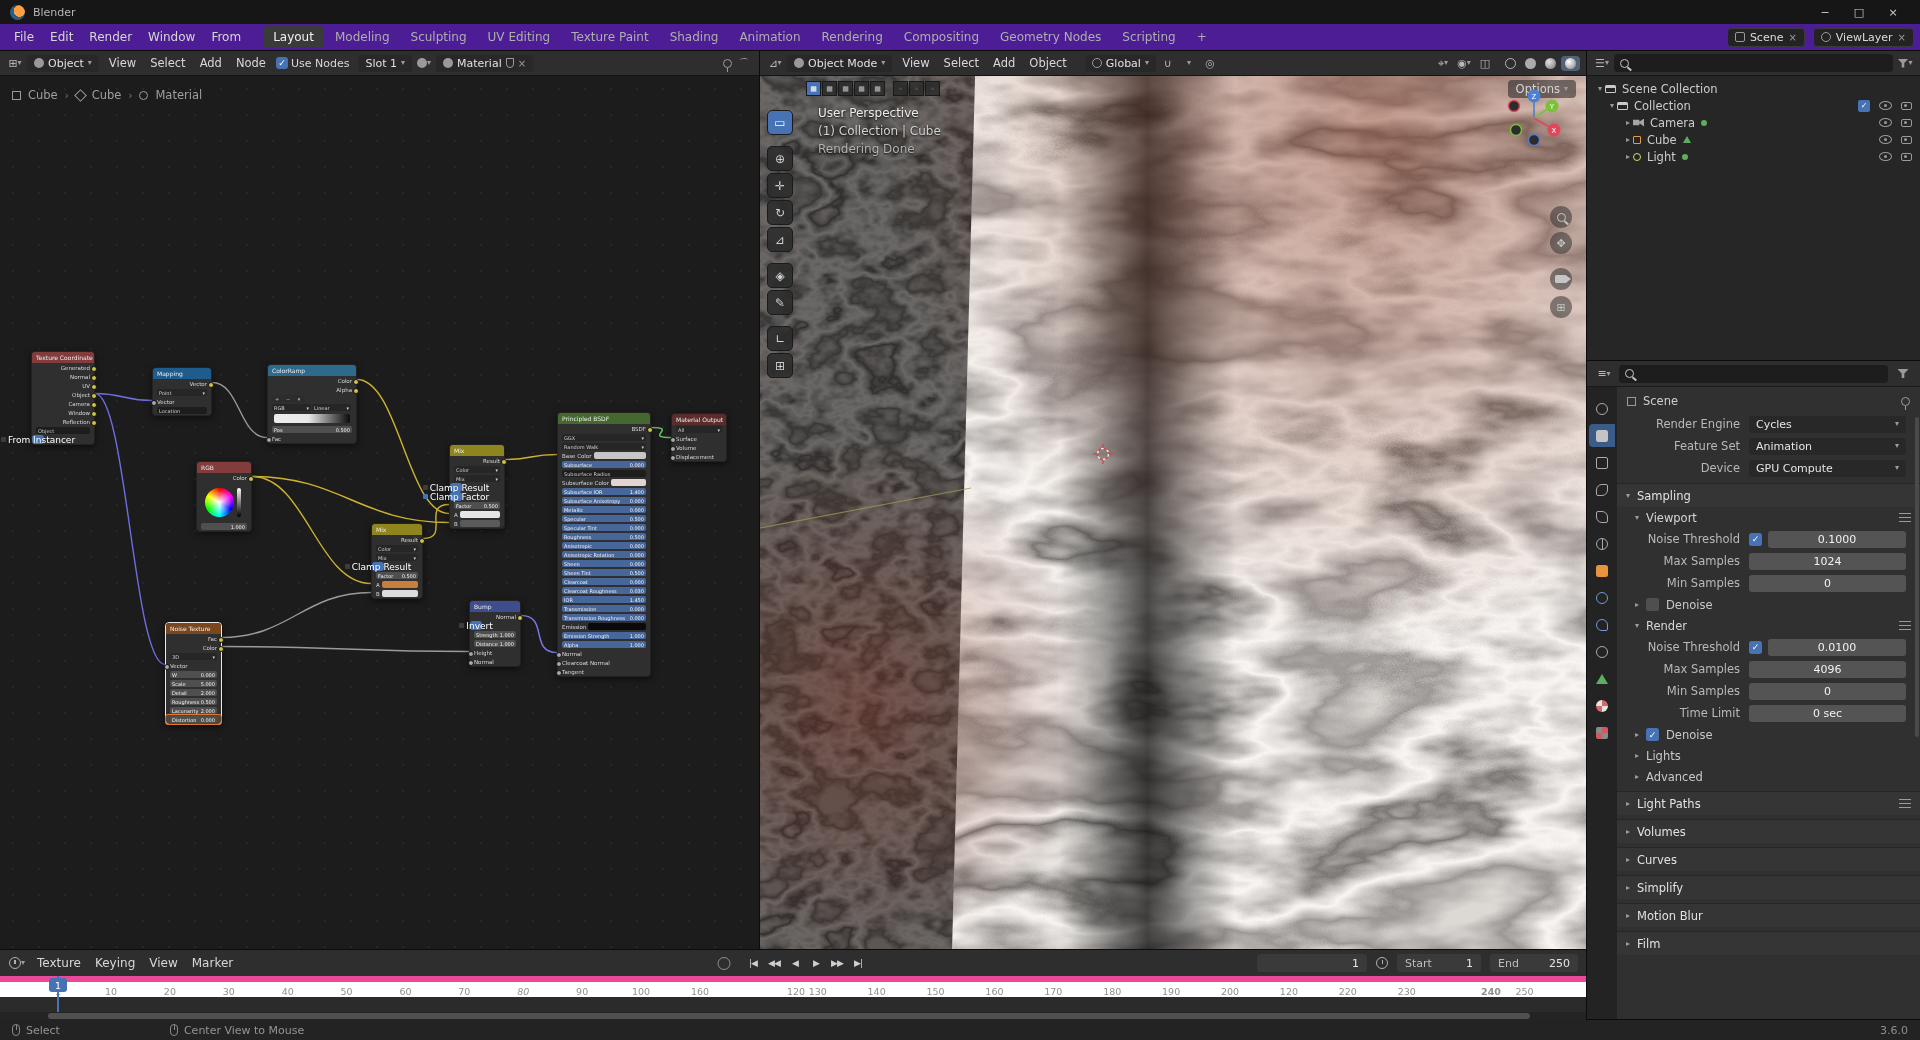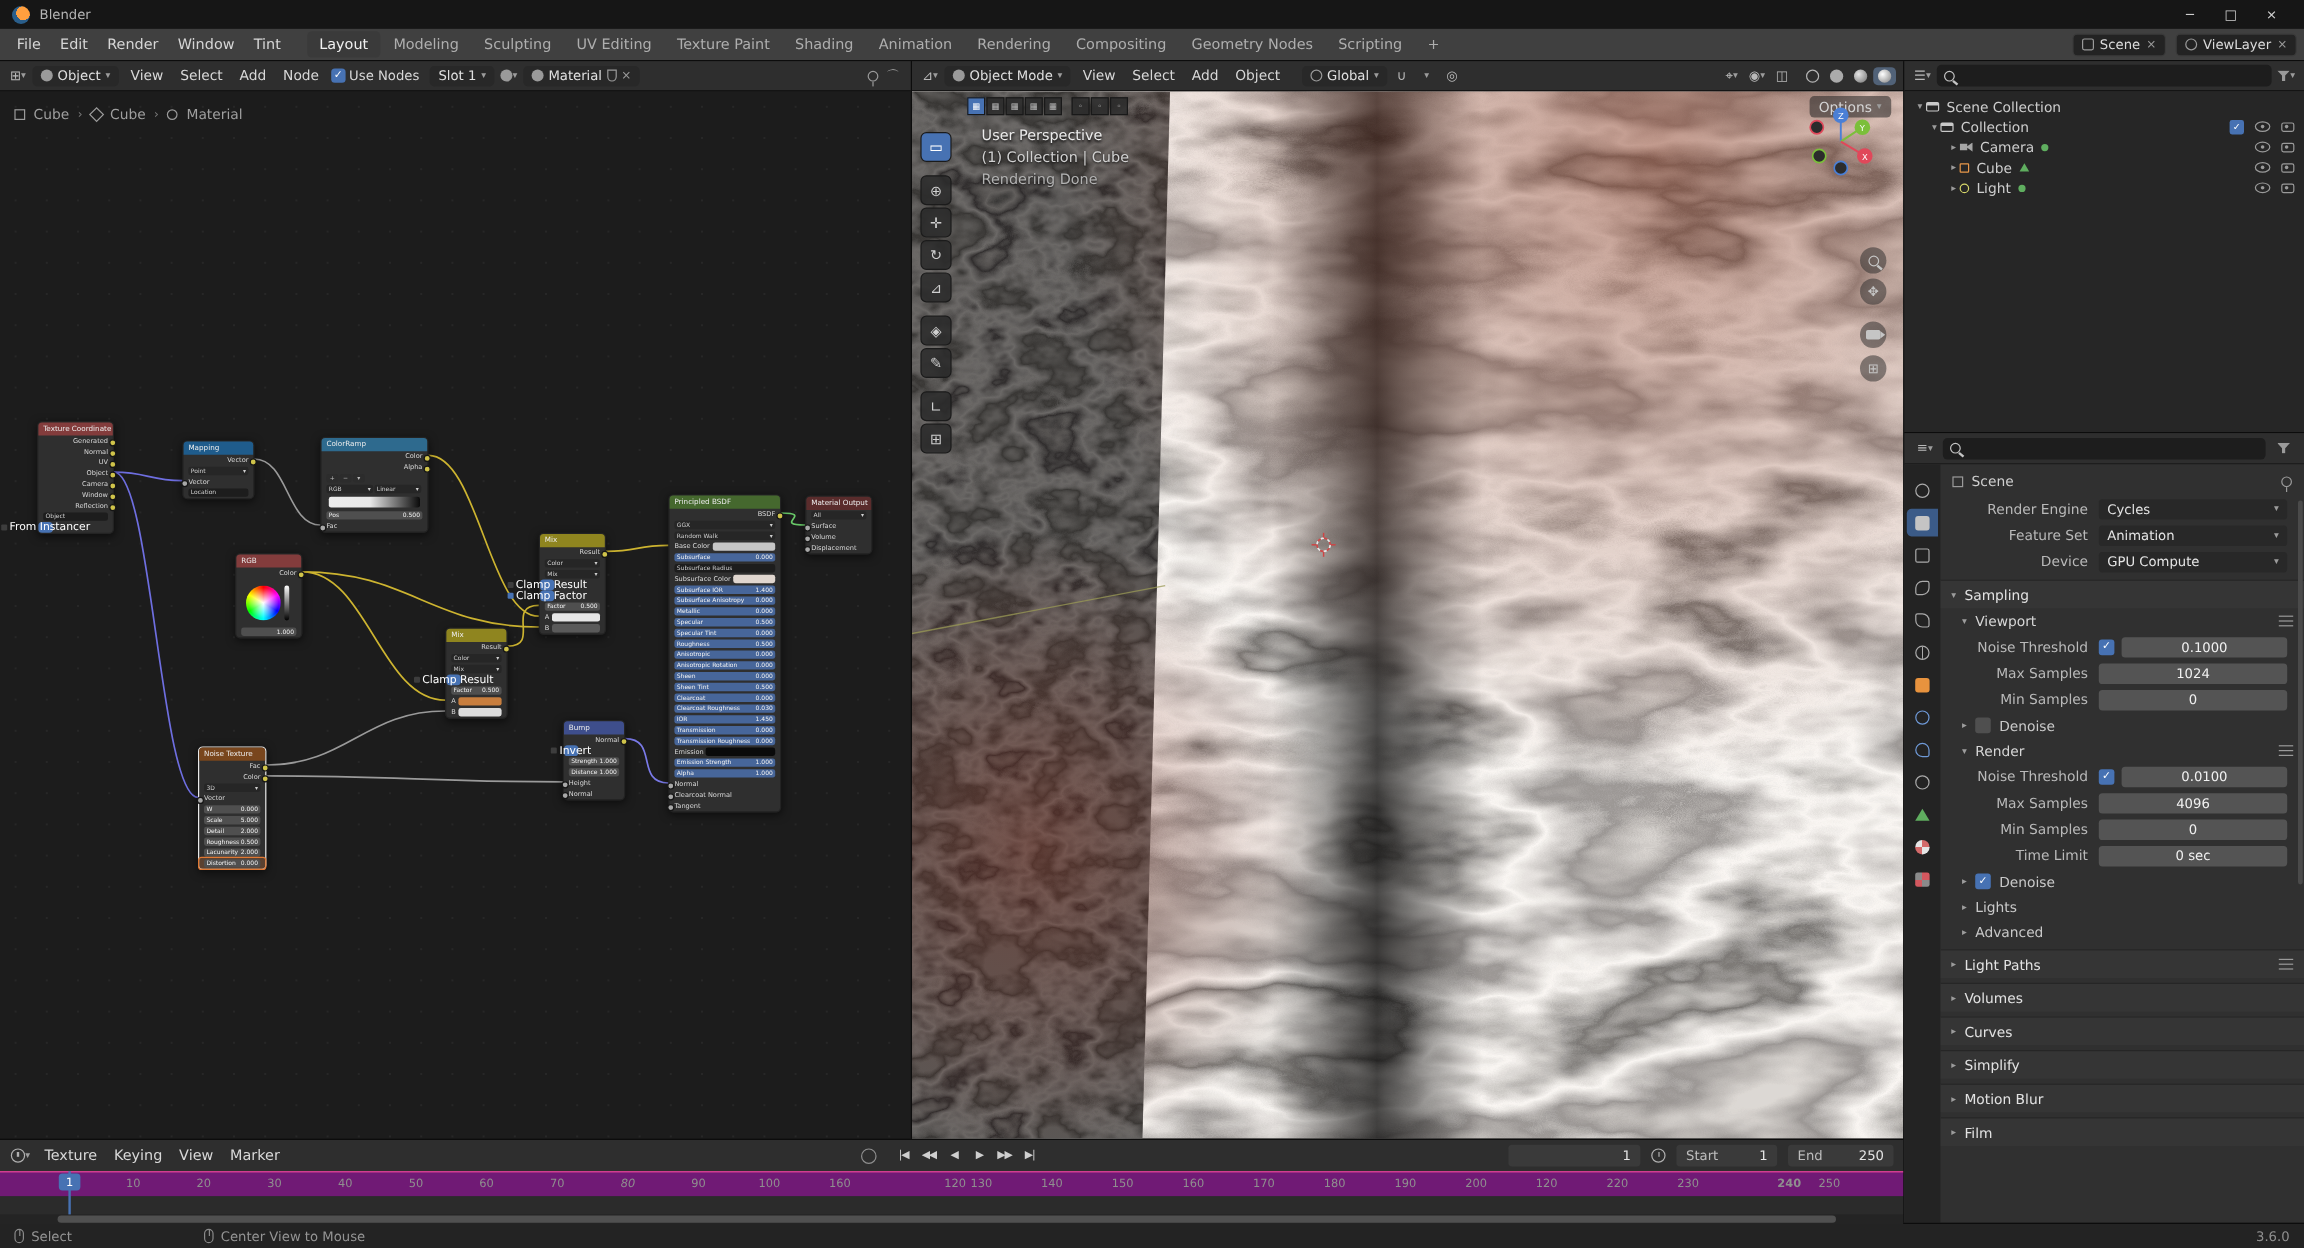--- a/index.html
+++ b/index.html
@@ -6,21 +6,21 @@
 html,body{width:1920px;height:1040px;overflow:hidden}
 body{background:#0f0f0f;font-family:"DejaVu Sans","Liberation Sans",sans-serif;color:#cfcfcf;font-size:12px}
 #app{width:1920px;height:1040px;display:flex;flex-direction:column}
 
 .titlebar{height:24px;background:#161616;display:flex;align-items:center;padding:0 10px;flex:0 0 auto}
 .blender-logo{width:15px;height:15px;margin-right:8px;border-radius:50%;background:radial-gradient(circle at 62% 40%,#ff9f3f 0 44%,#2a5e8a 45% 100%)}
 .tb-title{font-size:11px;color:#b5b5b5}
 .spacer{flex:1}
 .winbtn{width:34px;height:20px;display:flex;align-items:center;justify-content:center;color:#cfcfcf;font-size:11px;border-radius:3px}
 
-.menubar{height:27px;background:#404040;display:flex;align-items:center;padding:0 6px;border-bottom:1px solid #0c0c0c;flex:0 0 auto}
+.menubar{height:27px;background:#4c1d95;display:flex;align-items:center;padding:0 6px;border-bottom:1px solid #0c0c0c;flex:0 0 auto}
 .menu-item{padding:3px 8px;border-radius:4px;color:#d6d6d6;font-size:12px;white-space:nowrap}
 #workspace-tabs{display:flex;margin-left:14px;height:100%;align-items:center}
 .ws-tab{padding:4px 10px;font-size:12px;color:#aeaeae;border-radius:4px;margin-right:1px;white-space:nowrap}
 .ws-tab.active{background:#3a3a3a;color:#f0f0f0}
 .db-widget{display:flex;align-items:center;gap:5px;background:#232323;border:1px solid #3a3a3a;border-radius:4px;padding:2px 7px;font-size:11px;color:#dcdcdc;margin-left:8px;white-space:nowrap}
 .mini-ic{width:10px;height:10px;border:1.2px solid #9a9a9a;border-radius:2px;display:inline-block}
 .mini-x{color:#9a9a9a;font-size:10px}
 .caret{font-size:8px;color:#9c9c9c;line-height:1}
 
 .main{display:flex;height:968px;flex:0 0 auto}
@@ -153,21 +153,21 @@
 .timeline{height:70px;background:#242424;border-top:1px solid #0c0c0c;position:relative;flex:0 0 auto}
 .tl-header{height:26px;display:flex;align-items:center;gap:4px;padding:0 8px;background:#2e2e2e;position:relative}
 .clock{width:12px;height:12px;border:1.4px solid #b0b0b0;border-radius:50%;position:relative}
 .clock::after{content:"";position:absolute;left:4.5px;top:2px;width:1.4px;height:4px;background:#b0b0b0}
 #tl-transport{position:absolute;left:50%;transform:translateX(-50%);display:flex;align-items:center}
 .autokey{width:13px;height:13px;border-radius:50%;border:1.6px solid #8f8f8f;margin-right:12px}
 .tbtn{min-width:21px;height:18px;display:flex;align-items:center;justify-content:center;color:#cfcfcf;font-size:9px;border-radius:3px;padding:0 2px;letter-spacing:-1px}
 .tl-fields{margin-left:auto;display:flex;gap:9px;align-items:center}
 .tl-field{height:18px;background:#3a3a3a;border-radius:3px;display:flex;align-items:center;padding:0 8px;font-size:11px;color:#e6e6e6;gap:8px}
 .tl-field .lab{color:#bdbdbd}
-#tl-ruler{height:21px;background:#701a75;position:relative;border-top:1px solid #ec4899}
+#tl-ruler{height:21px;background:#ffffff;position:relative;border-top:6px solid #ec4899}
 .tick{position:absolute;top:4px;font-size:9.5px;color:#8f8f8f;transform:translateX(-50%)}
 .tl-track{height:15px;background:#2b2b2b;position:relative}
 .tl-scroll{height:8px;background:#242424;display:flex;align-items:center}
 .tl-thumb{margin-left:48px;width:1482px;height:6px;background:#505050;border-radius:3px}
 #playhead-line{position:absolute;left:57px;top:26px;width:2px;height:36px;background:#4772b3;z-index:3}
 #playhead-label{position:absolute;left:49px;top:28px;width:18px;height:14px;background:#4772b3;border-radius:3px;color:#fff;font-size:9.5px;display:flex;align-items:center;justify-content:center;z-index:4}
 
 .statusbar{height:21px;background:#232323;display:flex;align-items:center;font-size:11px;color:#949494;padding:0 12px;border-top:1px solid #0c0c0c;flex:0 0 auto}
 .sb-item{display:flex;align-items:center;gap:6px;margin-right:110px}
 .mouse-ic{width:8px;height:12px;border:1.2px solid #8a8a8a;border-radius:4px;position:relative}
@@ -187,21 +187,21 @@
     <div class="winbtn">□</div>
     <div class="winbtn">×</div>
   </div>
 
   <div class="menubar">
     <div id="topbar-menus" style="display:flex">
         <div class="menu-item">File</div>
         <div class="menu-item">Edit</div>
         <div class="menu-item">Render</div>
         <div class="menu-item">Window</div>
-        <div class="menu-item">Tint</div>
+        <div class="menu-item">From</div>
       </div>
     <div id="workspace-tabs">
         <div class="ws-tab active">Layout</div>
         <div class="ws-tab">Modeling</div>
         <div class="ws-tab">Sculpting</div>
         <div class="ws-tab">UV Editing</div>
         <div class="ws-tab">Texture Paint</div>
         <div class="ws-tab">Shading</div>
         <div class="ws-tab">Animation</div>
         <div class="ws-tab">Rendering</div>

